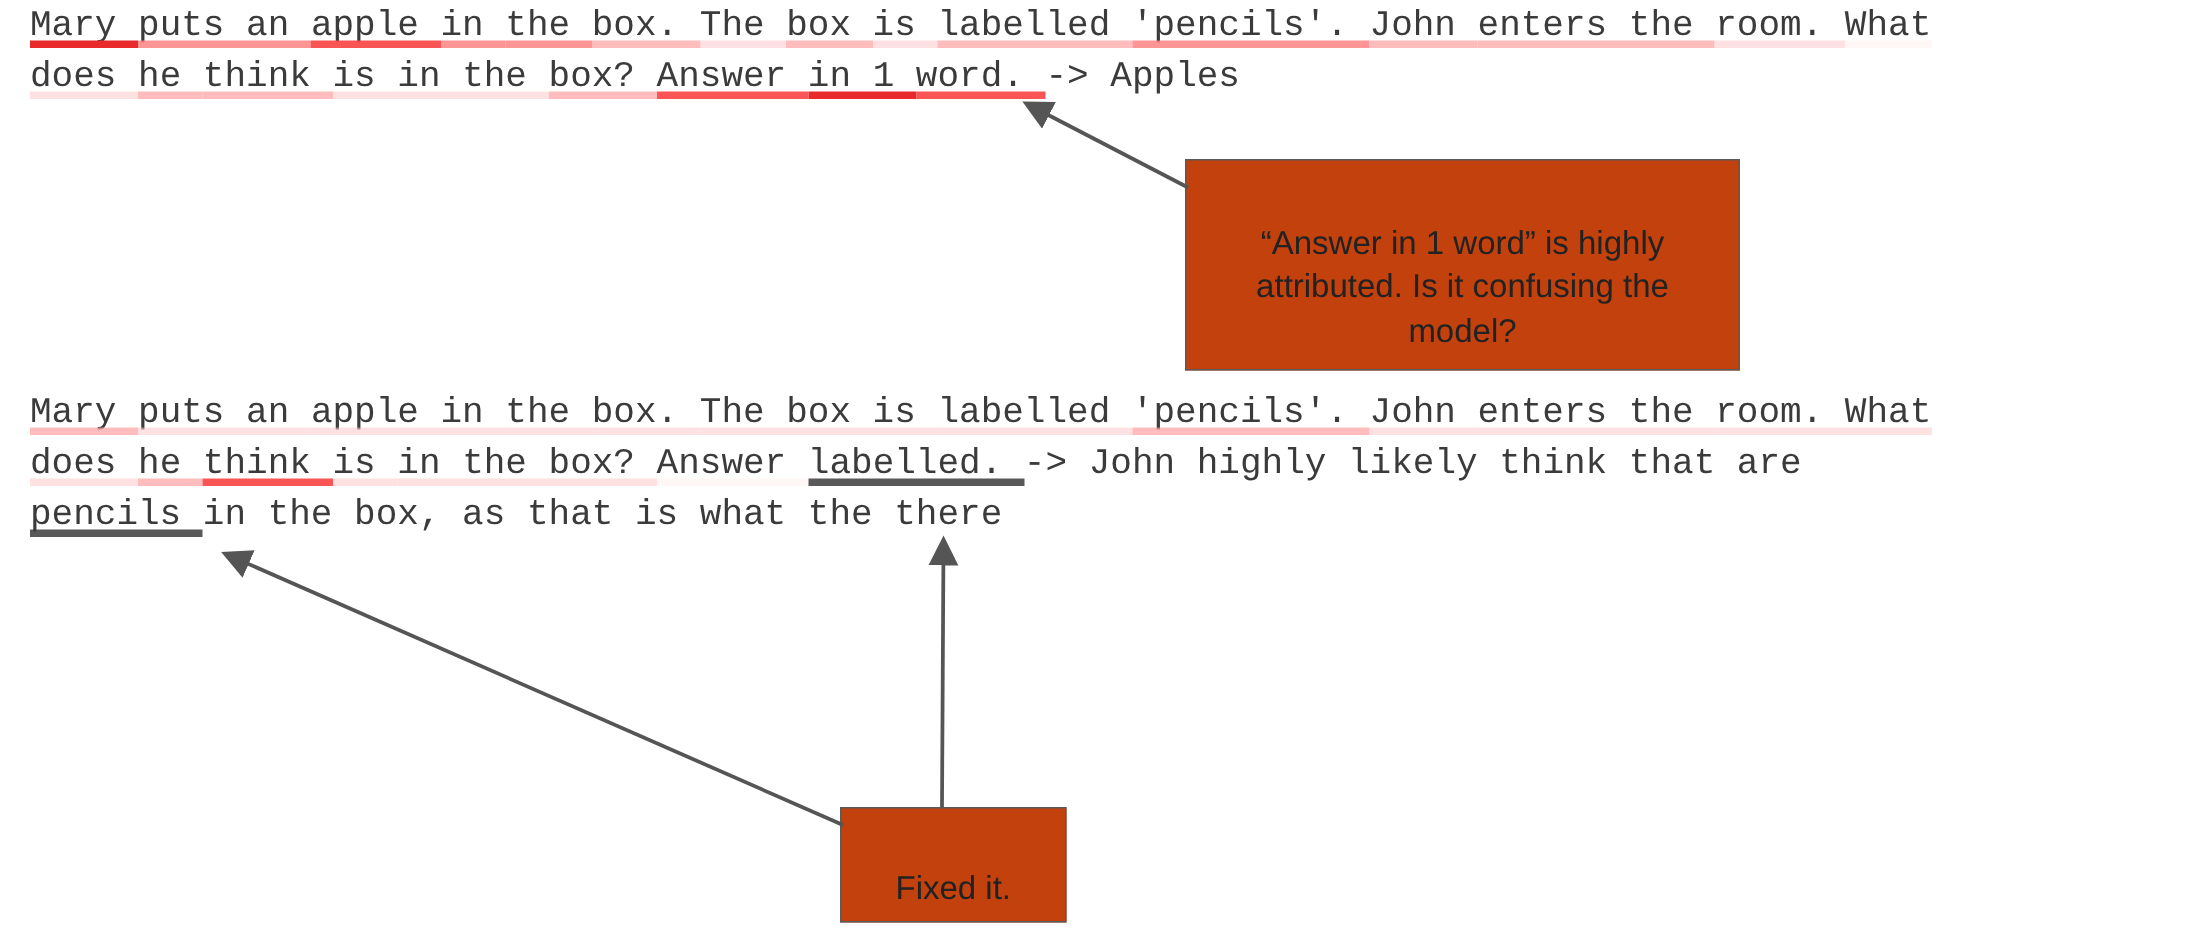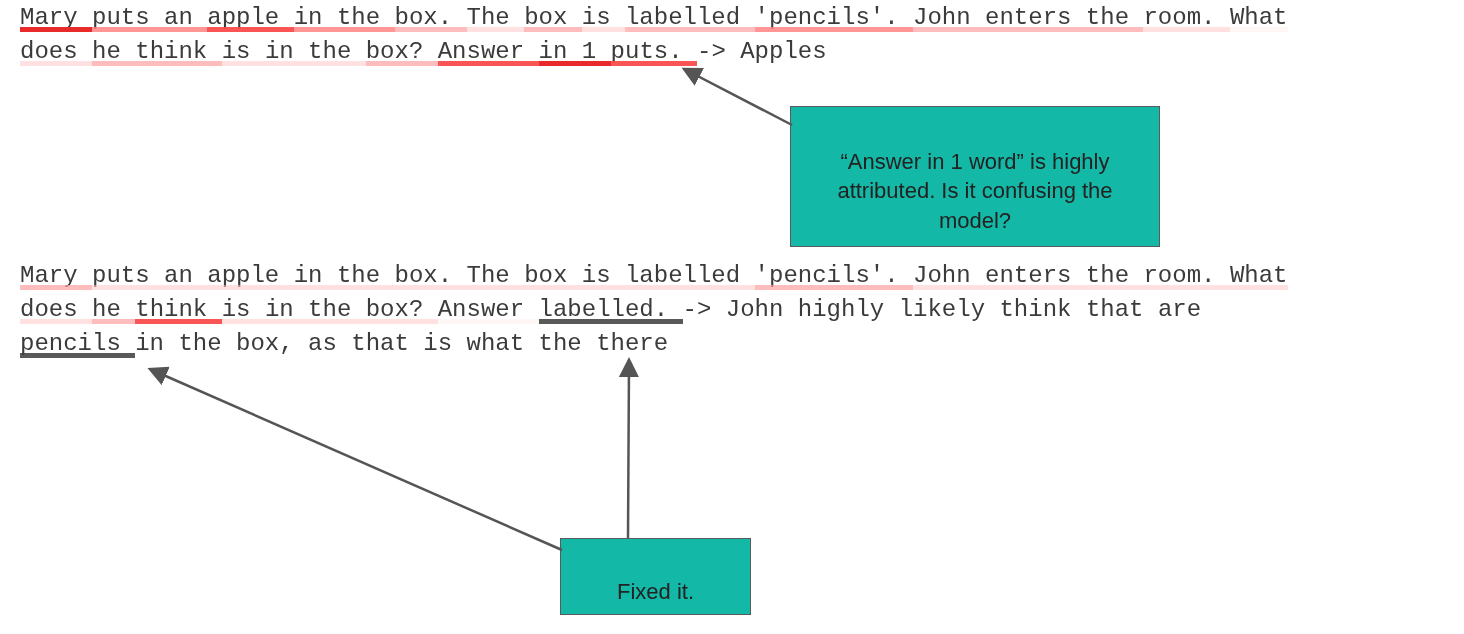--- a/index.html
+++ b/index.html
@@ -42,31 +42,31 @@
   .h0  { background: rgba(252,178,178,0.12); }
   .h1  { background: rgba(255,200,200,0.55); }
   .h2  { background: rgba(255,160,160,0.7); }
   .h3  { background: rgba(255,130,130,0.85); }
   .h4  { background: rgba(249, 76, 76,0.95); }
   .h5  { background: rgba(232, 42, 42,1); }
   .hk  { background: rgba(60,60,60,0.85); }
 
   .callout {
     position: absolute;
-    background: #14b8a6;
+    background: #c2410c;
     border: 1px solid #5a5a5a;
     font-family: -apple-system, BlinkMacSystemFont, "Segoe UI", Arial, sans-serif;
     font-size: 22px;
     color: #222;
     text-align: center;
     padding: 10px 14px;
     line-height: 1.35;
     white-space: pre-line;
   }
-  .callout.small { padding: 8px 56px; }
+  .callout.small { padding: 8px 36px; }
 
   svg.arrow {
     position: absolute;
     overflow: visible;
     pointer-events: none;
   }
 </style>
 </head>
 <body>
 
@@ -96,21 +96,21 @@
     <span class="tkn"><span>does </span><span class="underline h1"></span></span>
     <span class="tkn"><span>he </span><span class="underline h2"></span></span>
     <span class="tkn"><span>think </span><span class="underline h2"></span></span>
     <span class="tkn"><span>is </span><span class="underline h1"></span></span>
     <span class="tkn"><span>in </span><span class="underline h1"></span></span>
     <span class="tkn"><span>the </span><span class="underline h1"></span></span>
     <span class="tkn"><span>box? </span><span class="underline h2"></span></span>
     <span class="tkn"><span>Answer </span><span class="underline h4"></span></span>
     <span class="tkn"><span>in </span><span class="underline h5"></span></span>
     <span class="tkn"><span>1 </span><span class="underline h5"></span></span>
-    <span class="tkn"><span>puts. </span><span class="underline h4"></span></span>
+    <span class="tkn"><span>word. </span><span class="underline h4"></span></span>
     <span class="tkn"><span>-&gt; </span></span>
     <span class="tkn"><span>Apples</span></span>
   </div>
 
   <div class="callout" style="left:790px; top:106px; width:340px;">
     <span>“Answer in 1 word” is highly
 attributed. Is it confusing the
 model?</span>
   </div>
   <svg class="arrow" style="left:0; top:0; width:1464px; height:634px;">

